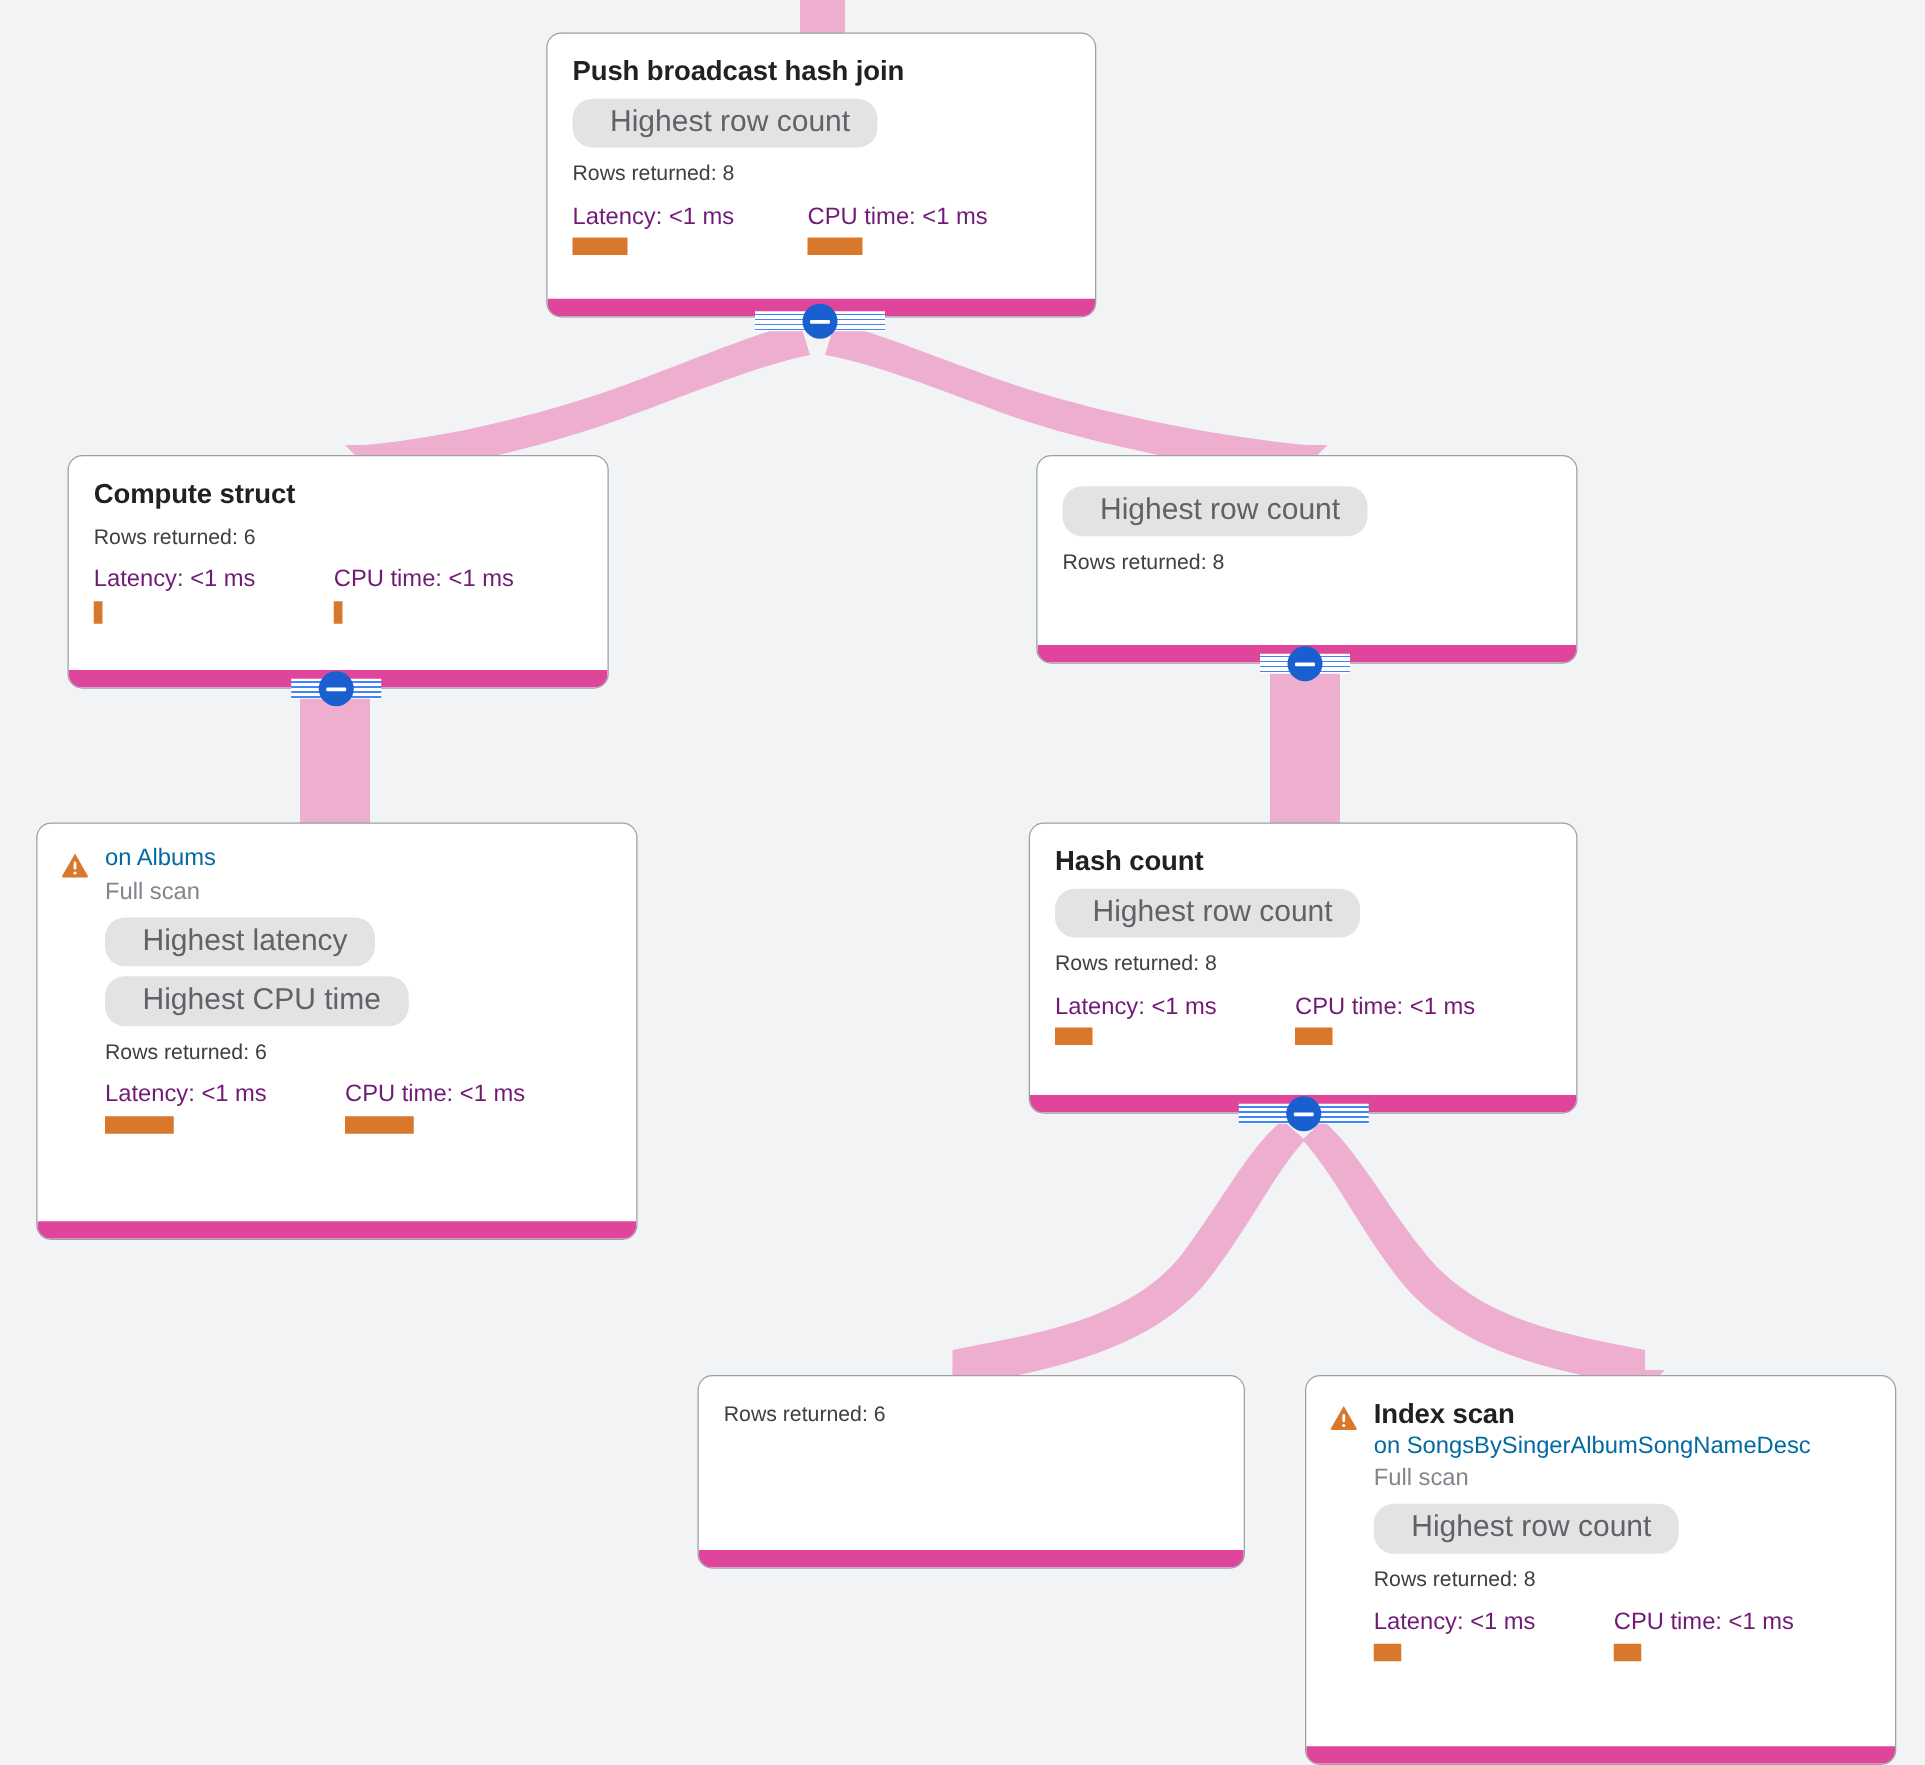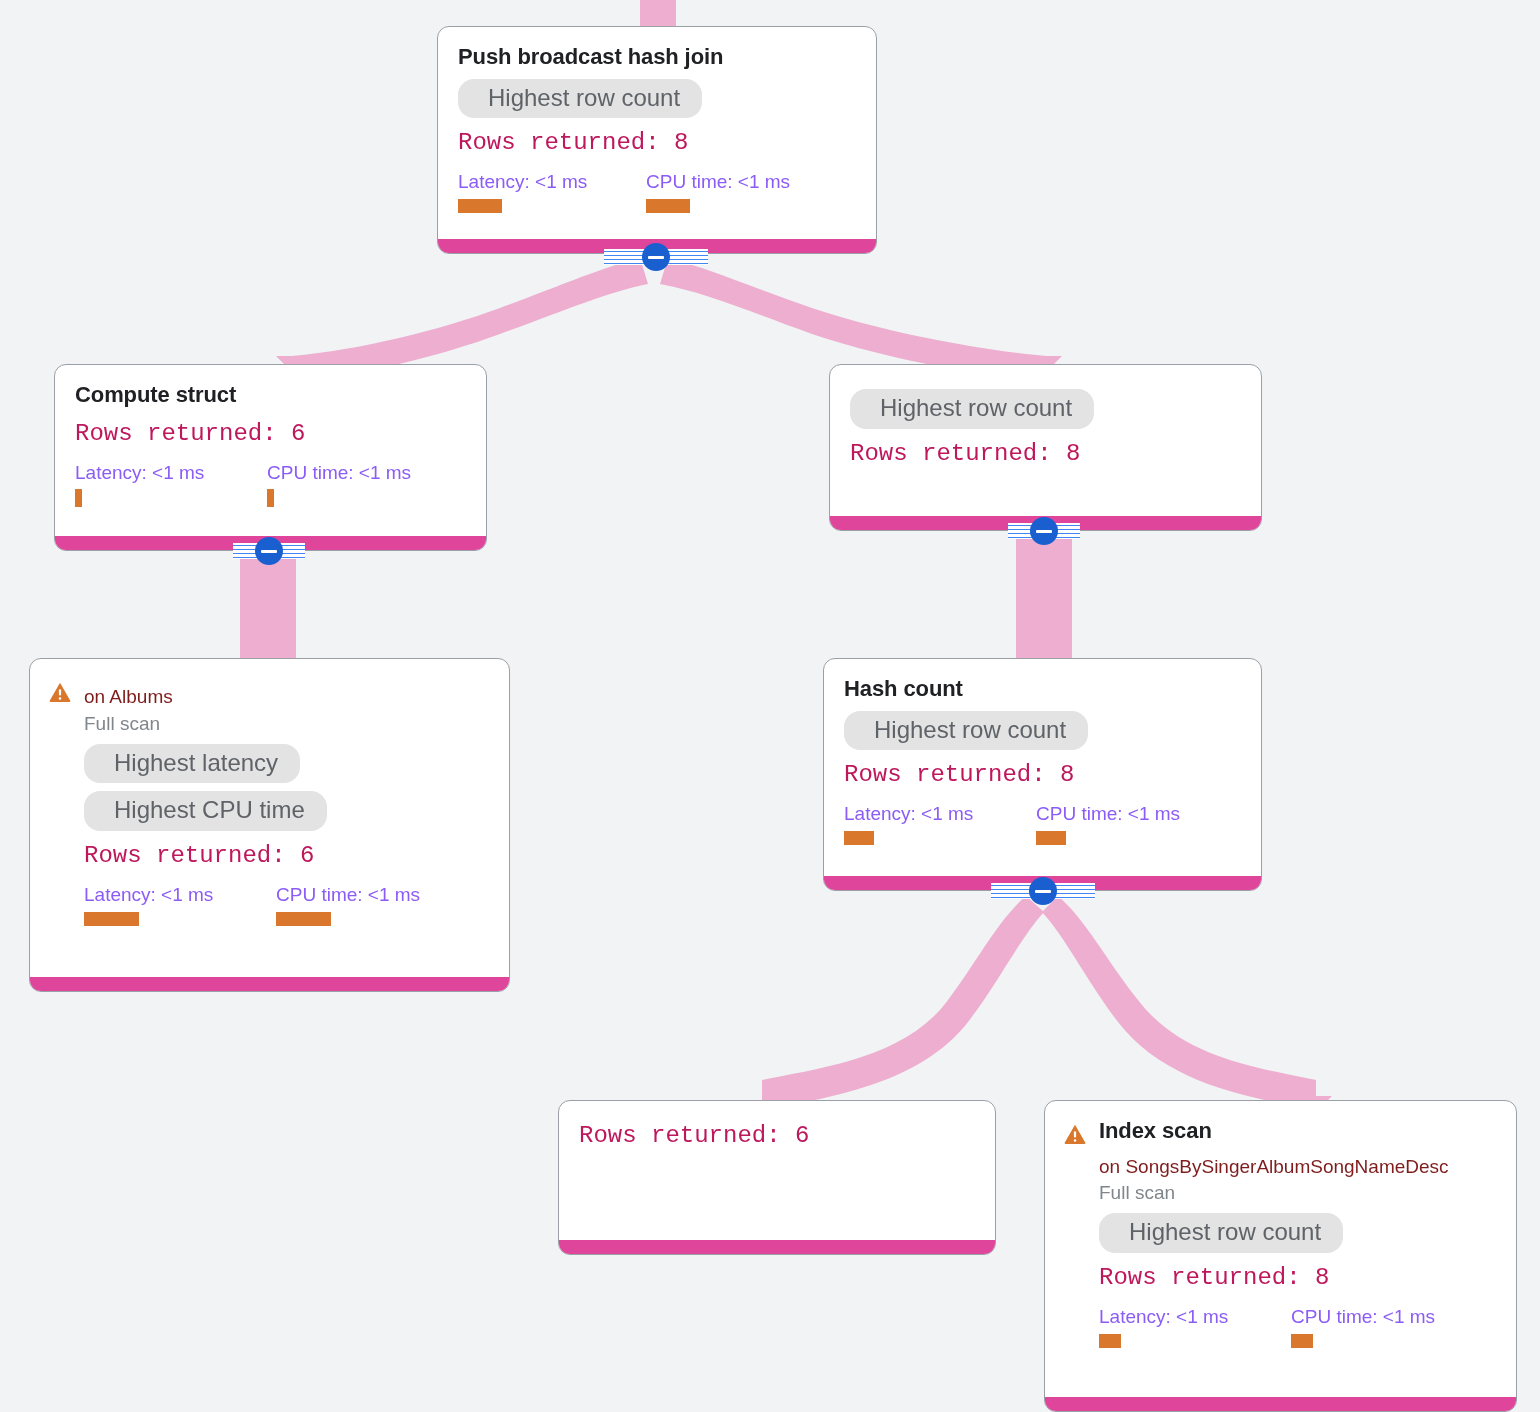--- a/index.html
+++ b/index.html
@@ -34,22 +34,21 @@
   .node-title {
     font-size: 22px;
     font-weight: bold;
     color: #202124;
     letter-spacing: -0.1px;
     line-height: 1.25;
     white-space: nowrap;
   }
   .node-sub {
     font-size: 19px;
-    color: #7f1d1d;
-    margin-top: 10px;
+    color: #0369a1;
     line-height: 1.25;
     white-space: nowrap;
   }
   .node-sub2 {
     font-size: 19px;
     color: #80868b;
     margin-top: 3px;
     line-height: 1.25;
     white-space: nowrap;
   }
@@ -59,35 +58,34 @@
     color: #5f6368;
     font-size: 24px;
     border-radius: 16px;
     padding: 5px 22px 6px 30px;
     margin-top: 8px;
     line-height: 1.2;
     white-space: nowrap;
   }
   .badges { display: block; }
   .rows {
-    font-size: 24px;
-    color: #be185d;
+    font-size: 17px;
+    color: #404040;
     margin-top: 10px;
     line-height: 1.25;
     white-space: nowrap;
-    font-family: Liberation Mono, monospace;
   }
   .metrics {
     display: flex;
     margin-top: 13px;
   }
   .metric { }
   .metric-label {
     font-size: 19px;
-    color: #8b5cf6;
+    color: #701a75;
     line-height: 1.2;
     white-space: nowrap;
   }
   .metric-bar {
     background: #d9782c;
     margin-top: 5px;
   }
 
   .node-footer {
     position: absolute;

